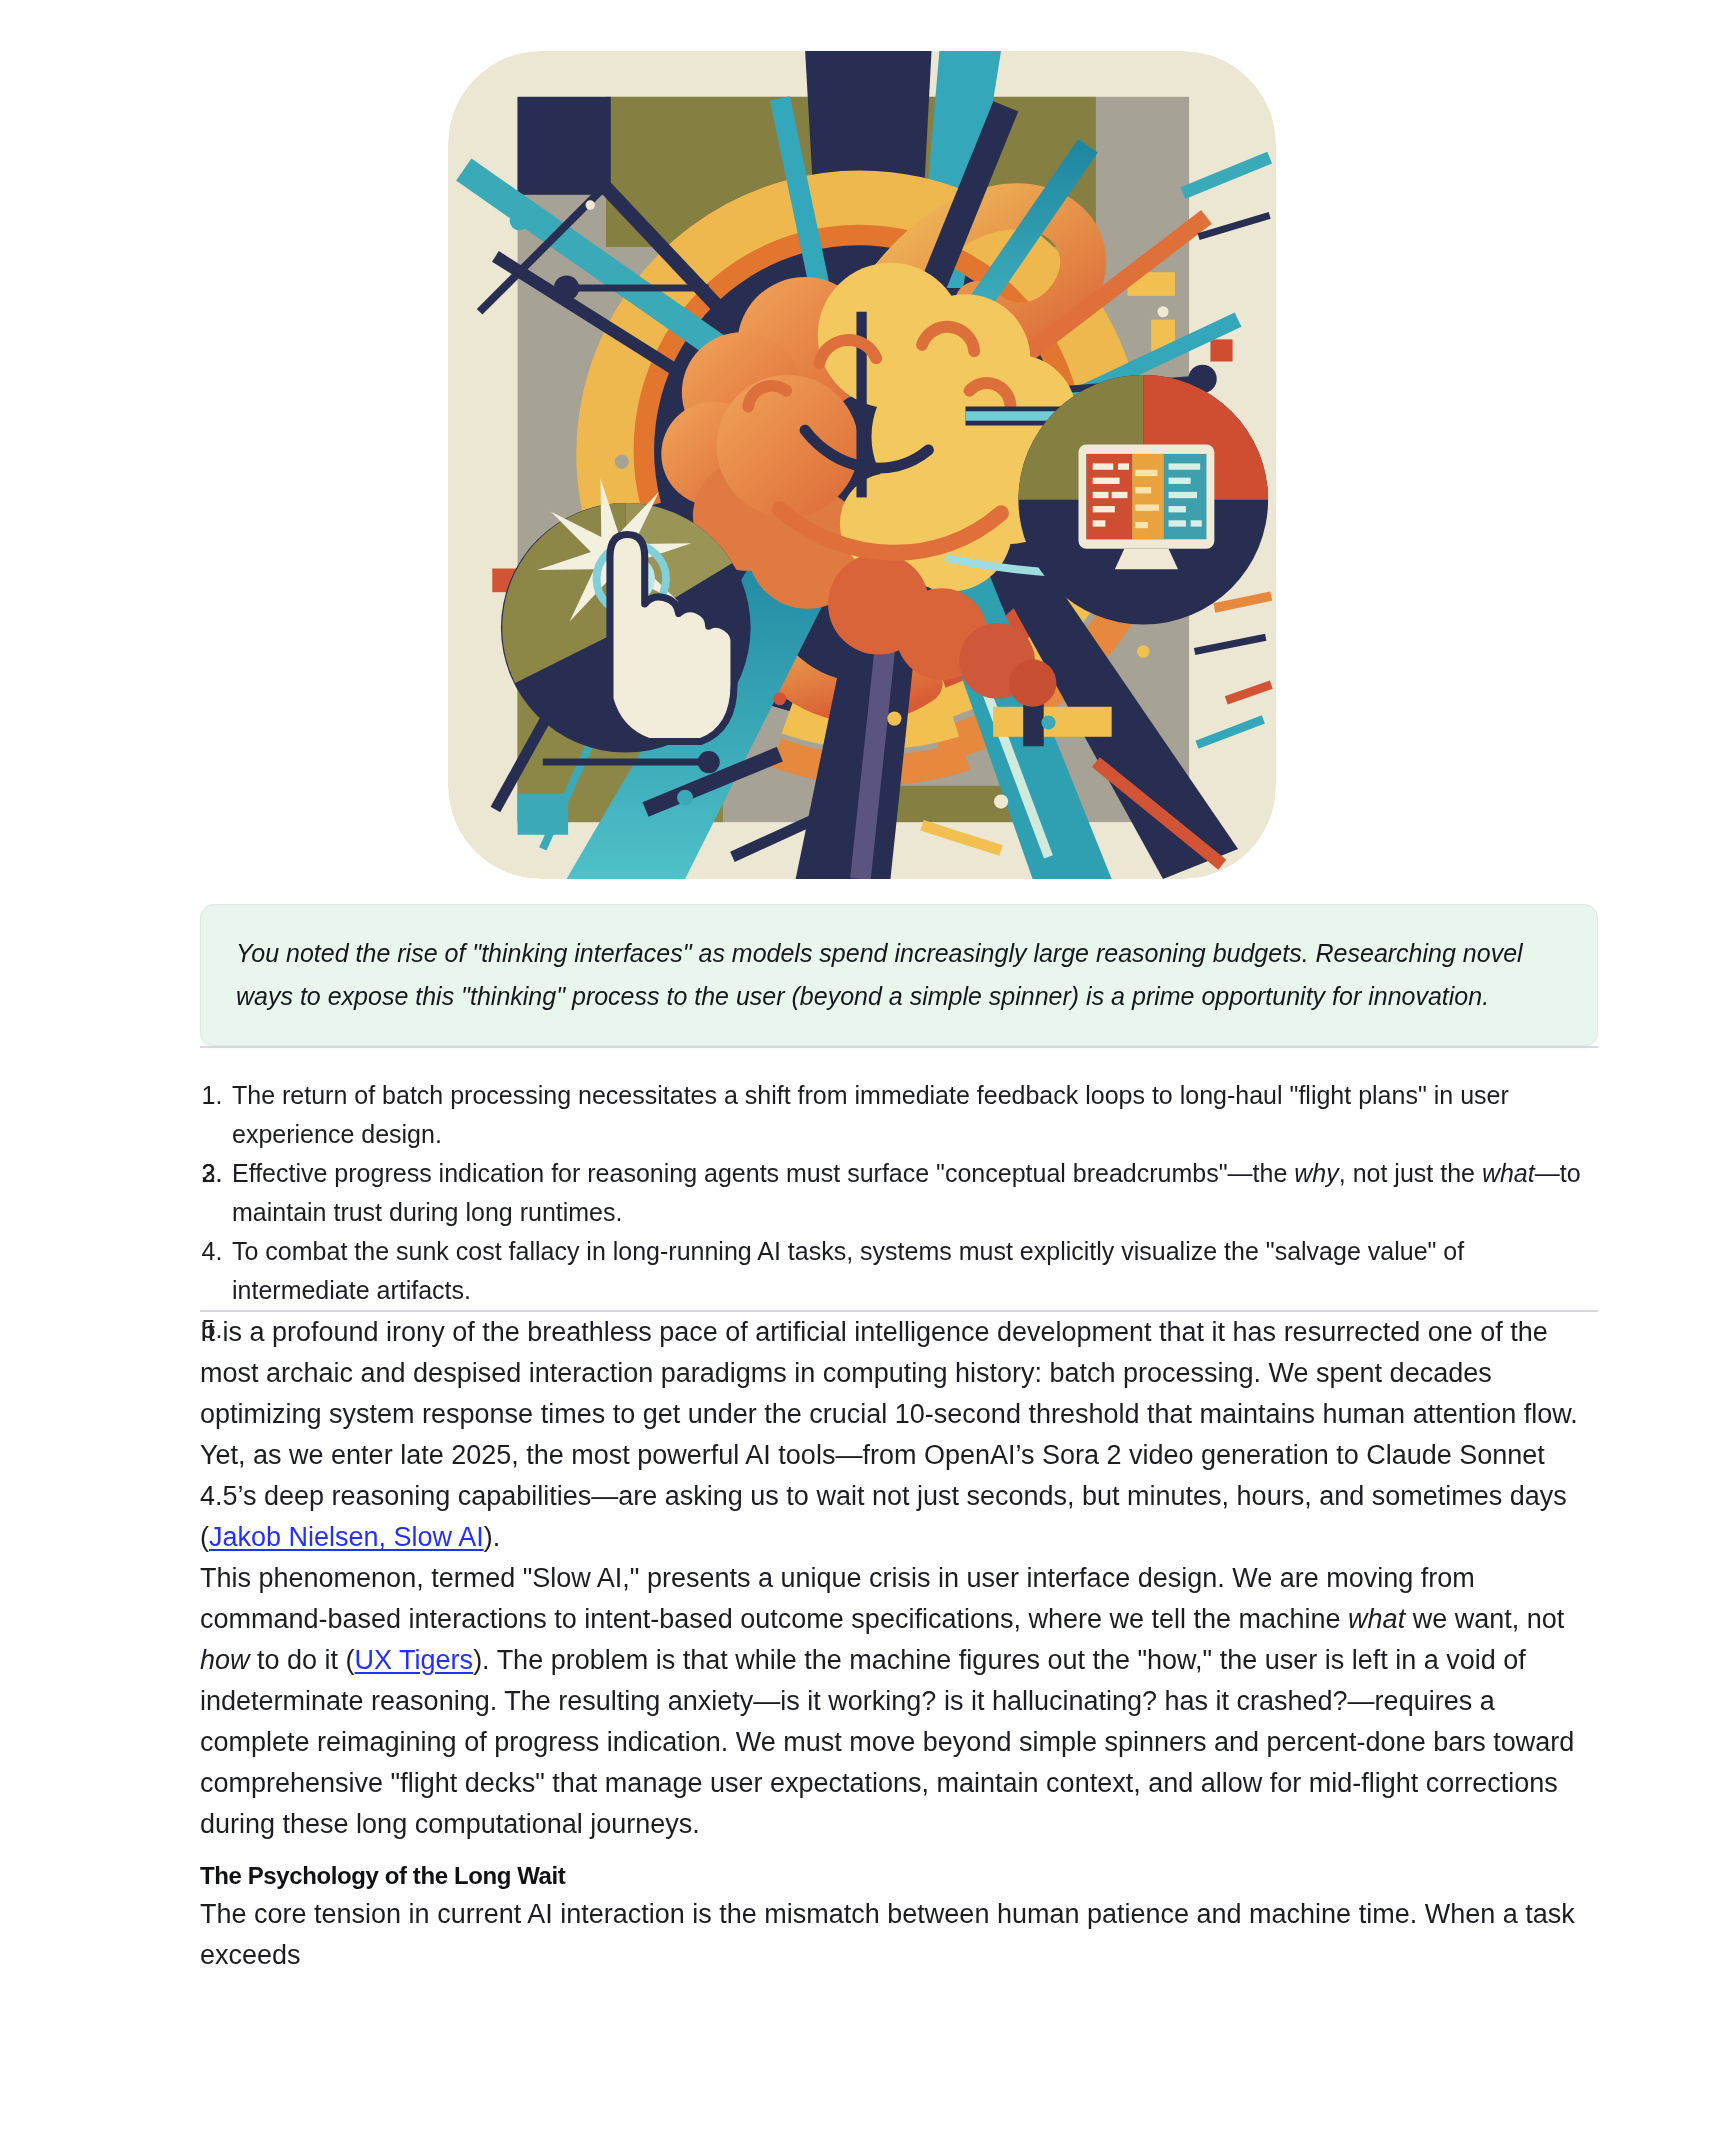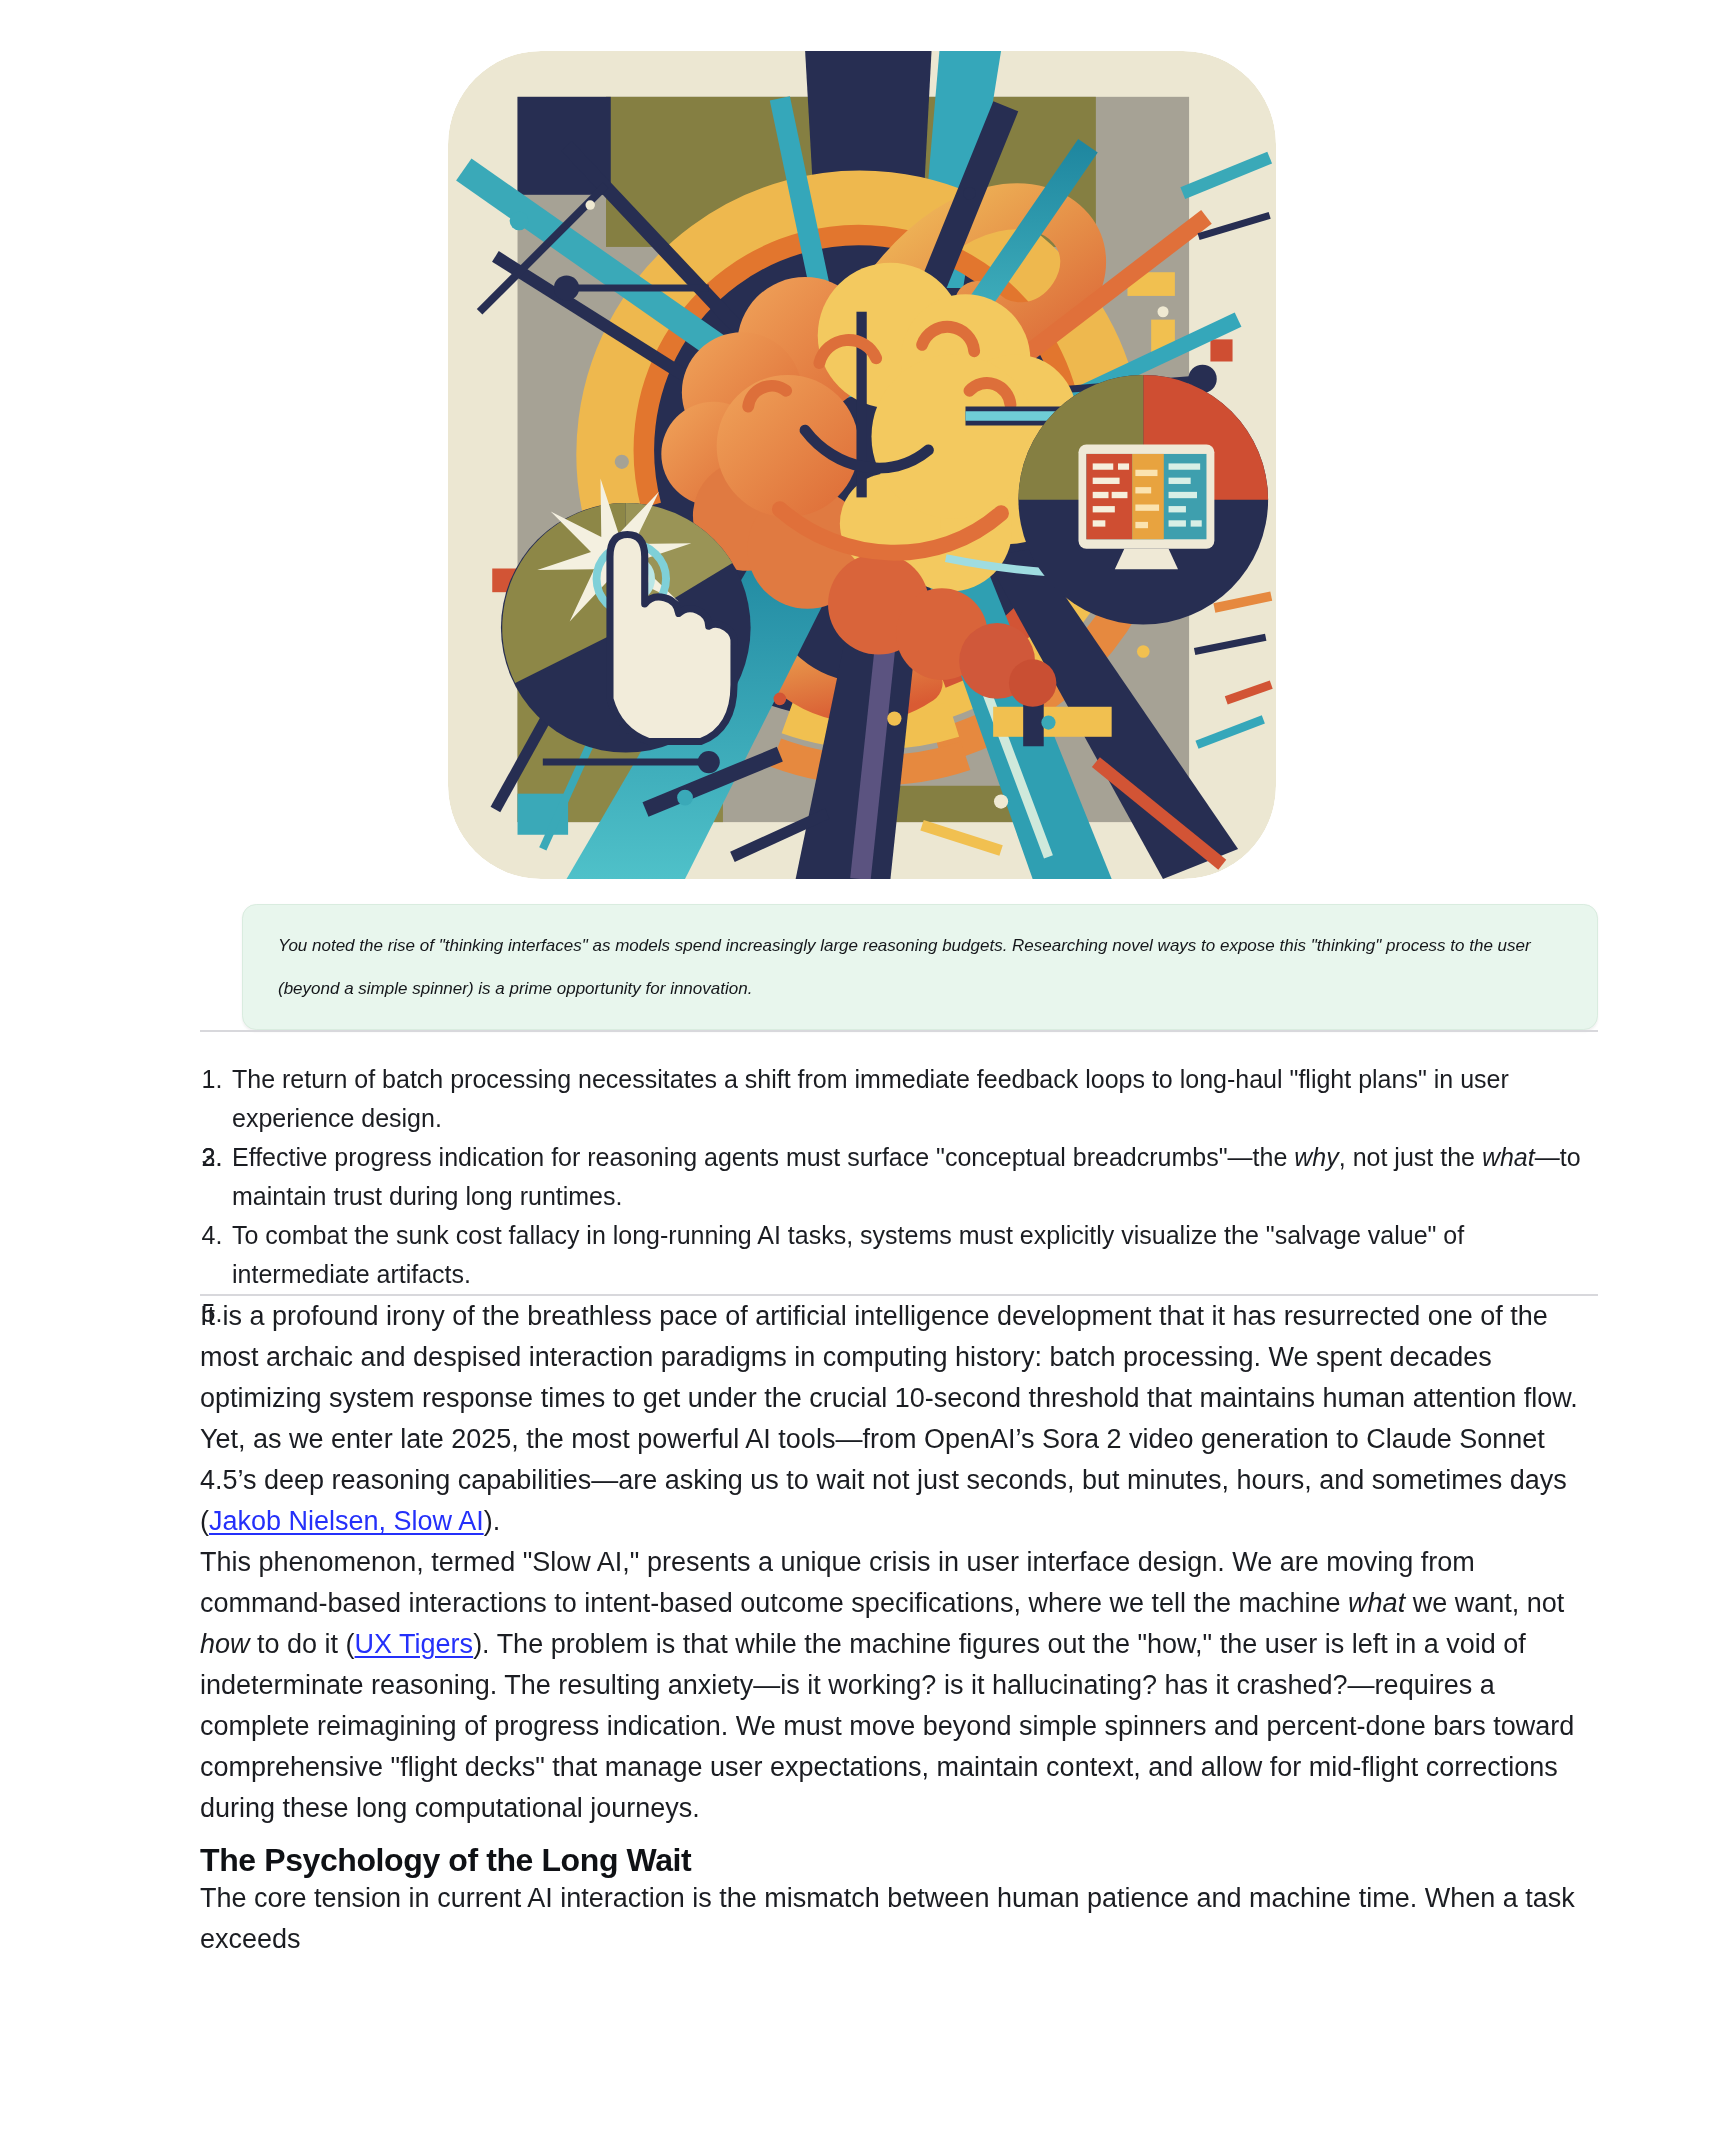--- a/index.html
+++ b/index.html
@@ -6,32 +6,31 @@
   body{
     width:1718px;height:2151px;overflow:hidden;background:#ffffff;
     font-family:"Liberation Sans",sans-serif;color:#1b1d22;
     -webkit-font-smoothing:antialiased;
   }
   .content{width:1398px;margin-left:200px;}
   .hero{width:828px;height:828px;margin:51px 0 0 248px;border-radius:93px;overflow:hidden;display:block;}
   .hero svg{display:block;}
   .callout{
     margin-top:25px;background:#e8f6ed;border:1.6px solid #d9ecdf;border-radius:14.2px;
-    padding:19px 35px;font-style:italic;font-size:17px;line-height:43px;color:#15171b;
+    padding:27px 35px;font-style:italic;font-size:25px;line-height:43px;color:#15171b;
     box-shadow:0 1.6px 2.4px rgba(0,0,0,0.06);
-    margin-left:42px;
   }
   hr.rule{border:none;border-top:2.4px solid #d8d8dc;margin:0;}
   .rule-1{margin-top:49px;}
   .rule-2{margin-top:12.6px;border-top-color:#e3e3e6;}
   ol.key-points{margin:28.4px 0 0;padding:0;list-style:none;font-size:25px;line-height:39px;}
   ol.key-points li{position:relative;padding-left:32px;}
   .li-num{position:absolute;left:1.6px;}
   h2.doc-heading{font-size:32px;line-height:40px;font-weight:700;margin:57px 0 0;color:#0f1115;letter-spacing:-0.4px;}
-  h3.doc-heading{font-size:32px;line-height:36px;font-weight:700;margin:12.6px 0 0;color:#0f1115;letter-spacing:-0.4px;}
+  h3.doc-heading{font-size:24px;line-height:36px;font-weight:700;margin:12.6px 0 0;color:#0f1115;letter-spacing:-0.4px;}
   p.body-text{font-size:27px;line-height:41px;margin:0;}
   .p-first{margin-top:16px;}
   .p-next{margin-top:9.5px;}
   .p-last{margin-top:11px;}
   a.doc-link{color:#2430fa;text-decoration:underline;text-underline-offset:3.2px;cursor:pointer;}
   em{font-style:italic;margin-top:21px;}
 </style>
 </head>
 <body>
 

